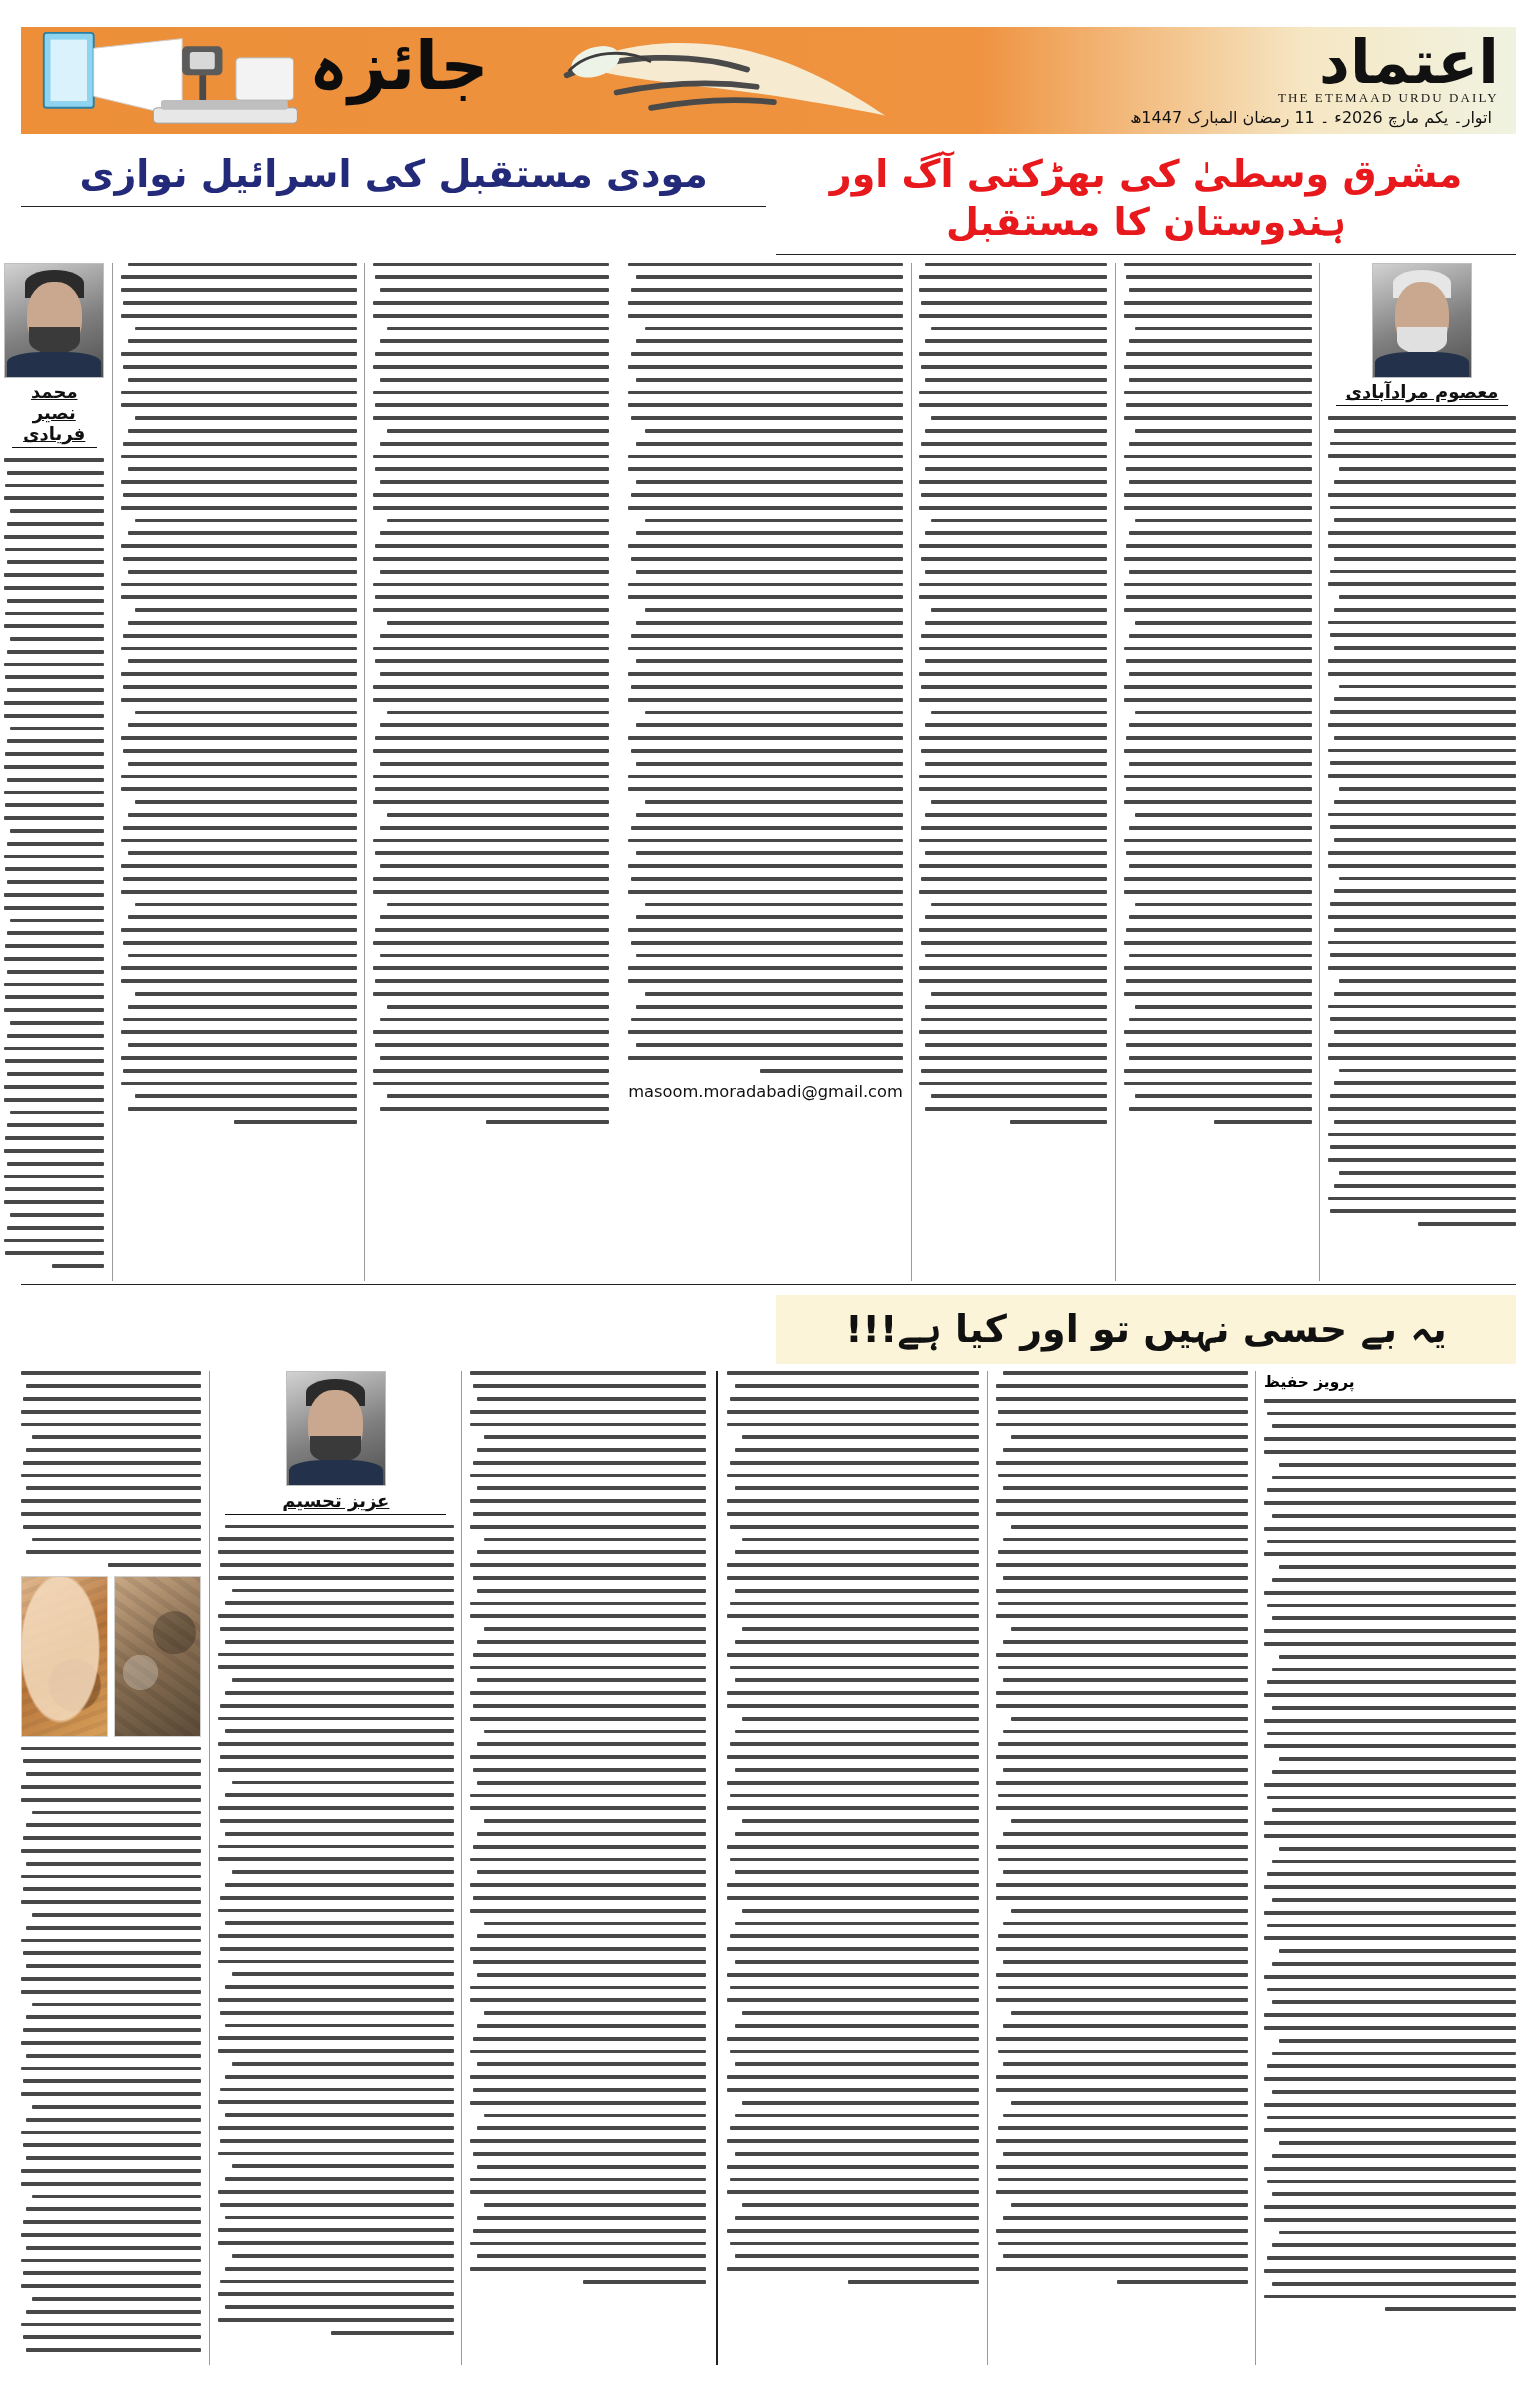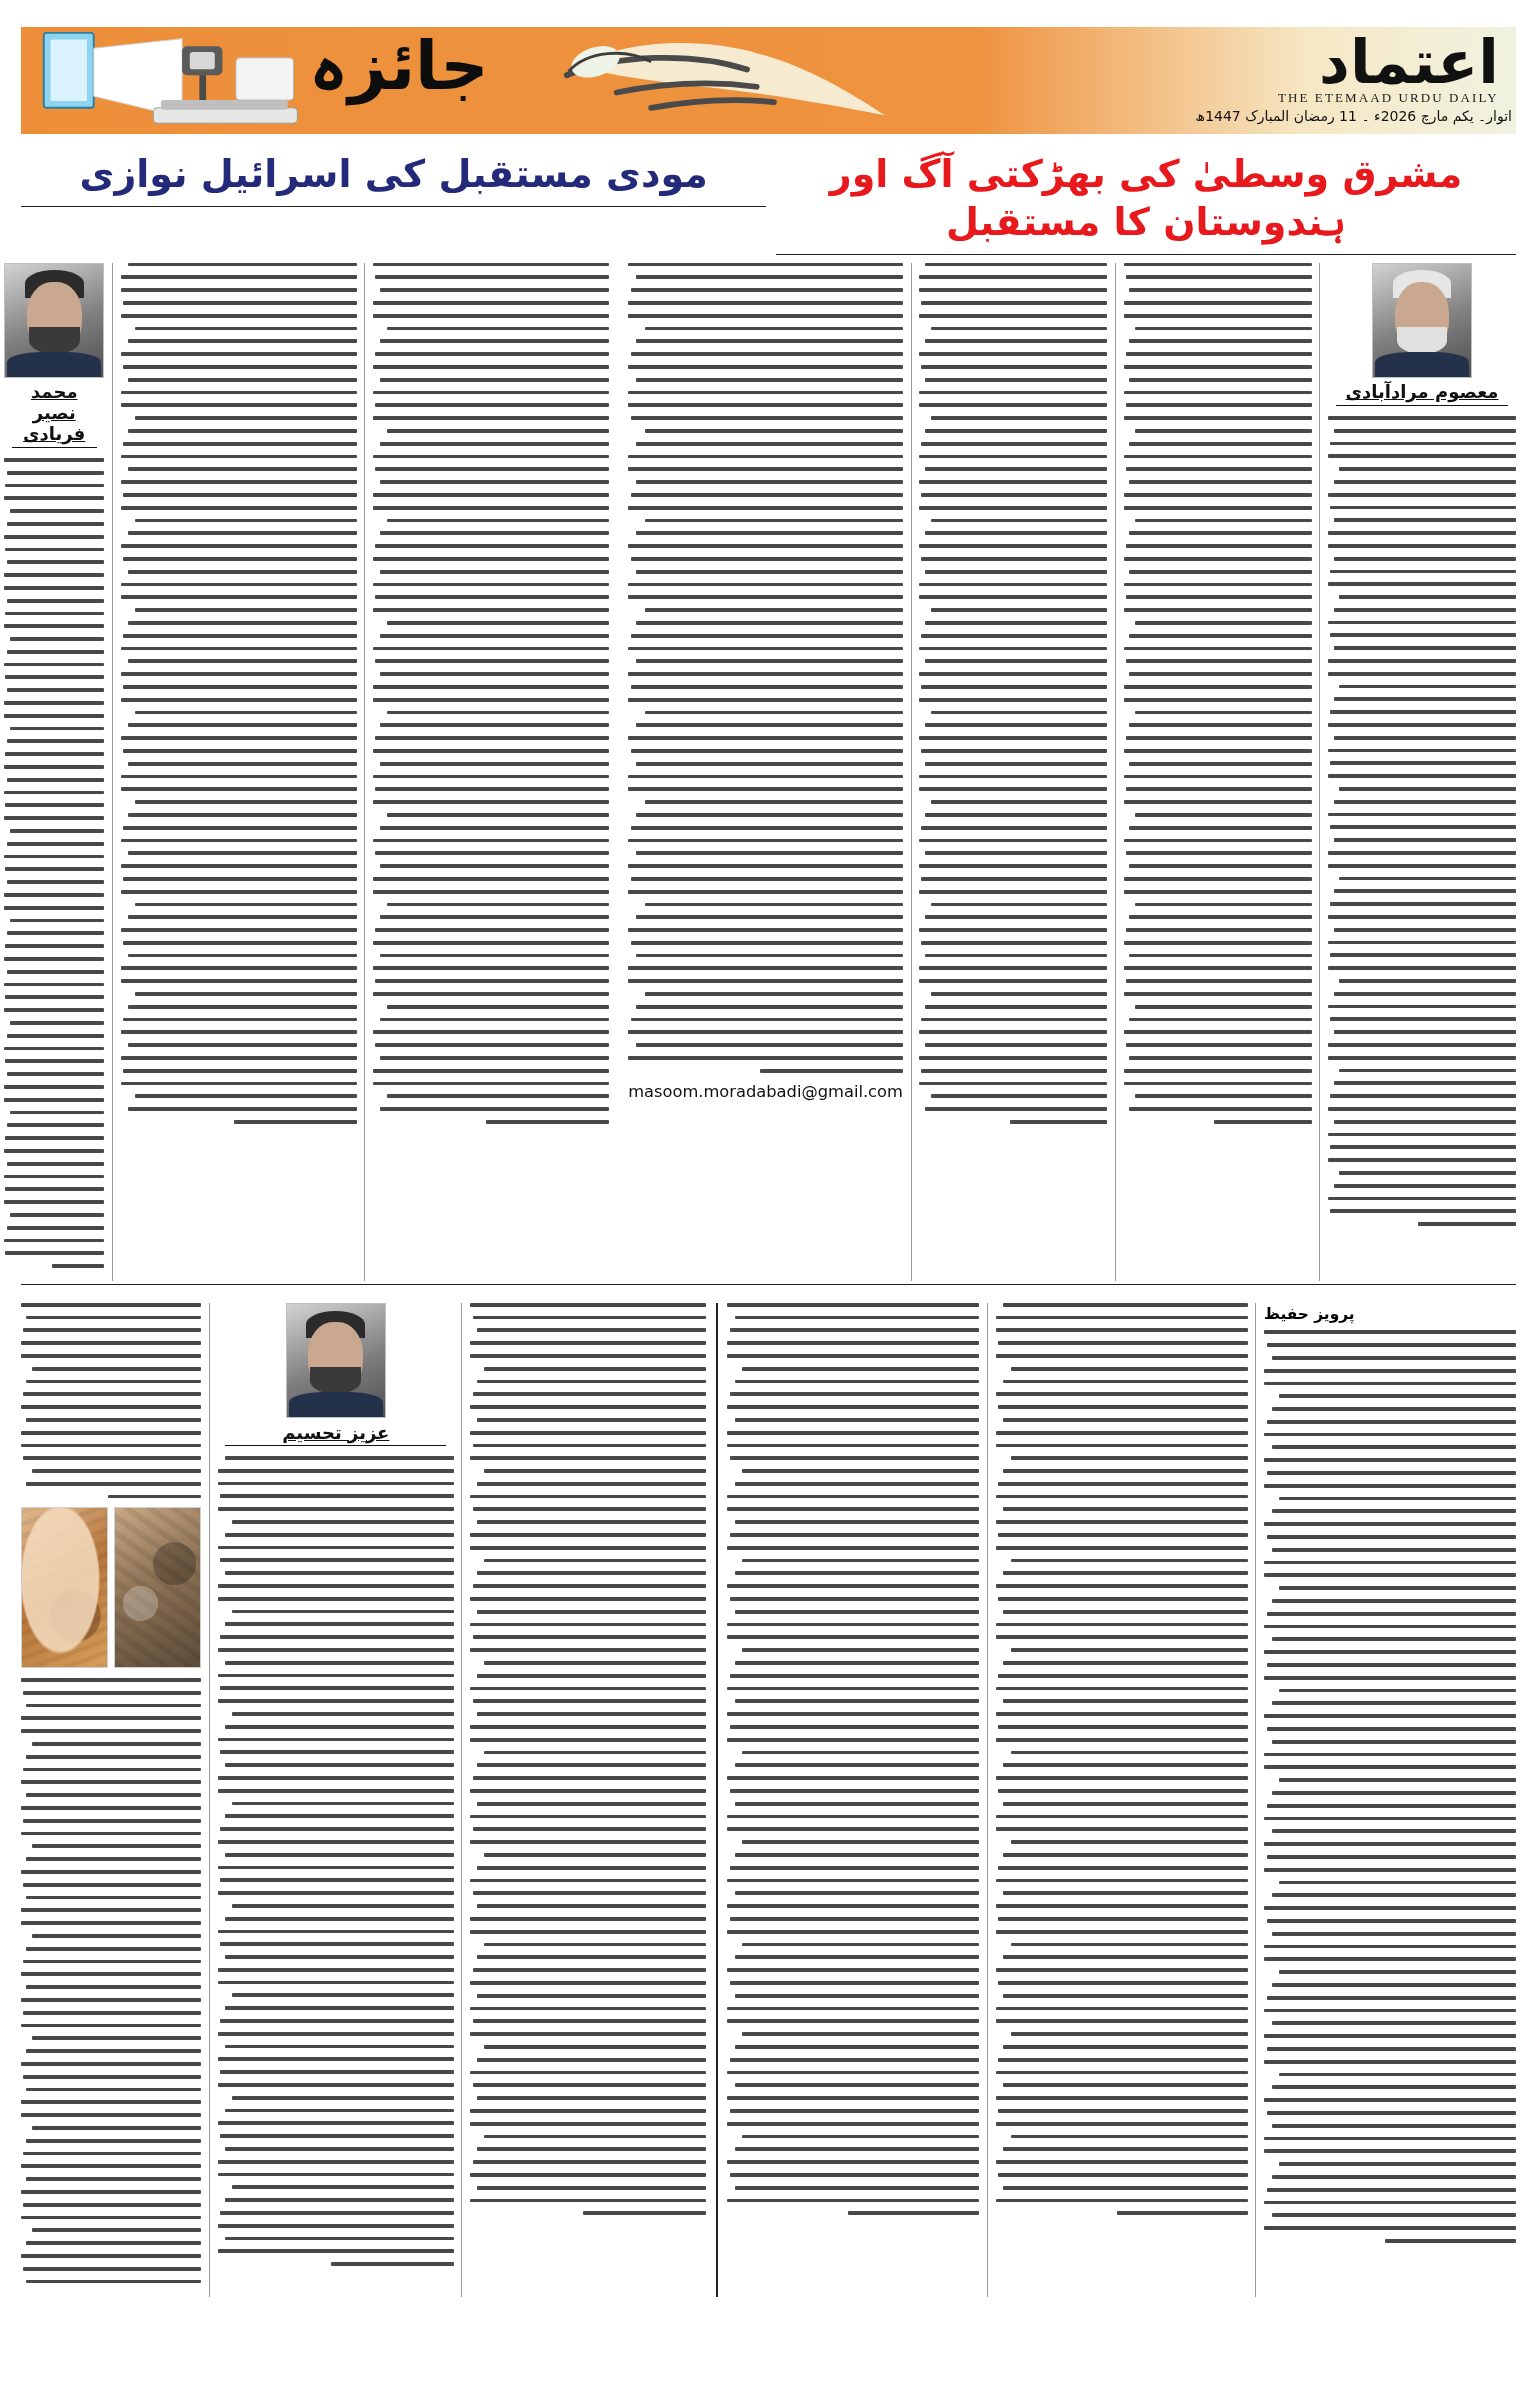--- a/index.html
+++ b/index.html
@@ -32,22 +32,22 @@
     font-size:60px; font-weight:bold; color:#111;
     line-height:1.05; letter-spacing:-1.9px;
     font-family:"DejaVu Sans","Liberation Sans",sans-serif;
   }
   .mh-logo-en{
     font-family:"Liberation Serif","DejaVu Serif",serif;
     font-size:13px; letter-spacing:2.1px; color:#1a1a1a;
     margin-top:-3.8px; white-space:nowrap;
   }
   .mh-date{
-    position:absolute; right:4px; top:81px;
-    font-size:14px; color:#111; white-space:nowrap;
+    position:absolute; right:24px; top:81px;
+    font-size:16px; color:#111; white-space:nowrap;
     direction:rtl;
   }
   .mh-title{
     position:absolute; left:288px; top:5.8px;
     font-size:67px; font-weight:bold; color:#0d0d0d;
     line-height:1;
   }
   
   .mh-swoosh{ position:absolute; left:538px; top:5.8px; width:403px; height:96px; }
   
@@ -705,20 +705,23 @@
             <div class="uline s1"></div>
             <div class="uline s3"></div>
             <div class="uline last"></div>
         </div>
       </div>
     </div>
 
     <hr class="hrule" style="margin-top:3.8px;">
 
     <div style="display:flex; margin-top:9.6px;">
+      <div style="flex:0 0 740px;">
+        <div class="head-cream">یہ بے حسی نہیں تو اور کیا ہے!!!</div>
+      </div>
       <div style="flex:0 0 9.6px;"></div>
     </div>
 
     <div class="cols" style="margin-top:7.7px; height:994px;">
 
       <div class="col" style="flex:0 0 252px;">
         <div class="sec-label">پرویز حفیظ</div>
         <div class="utext">
           <div class="uline s1"></div>
             <div class="uline s3"></div>

